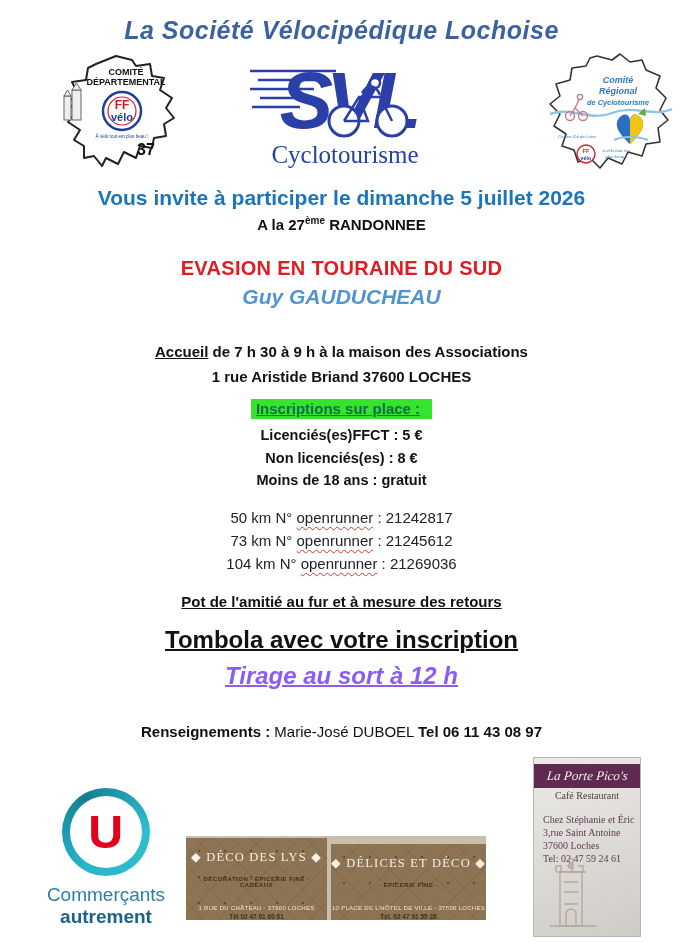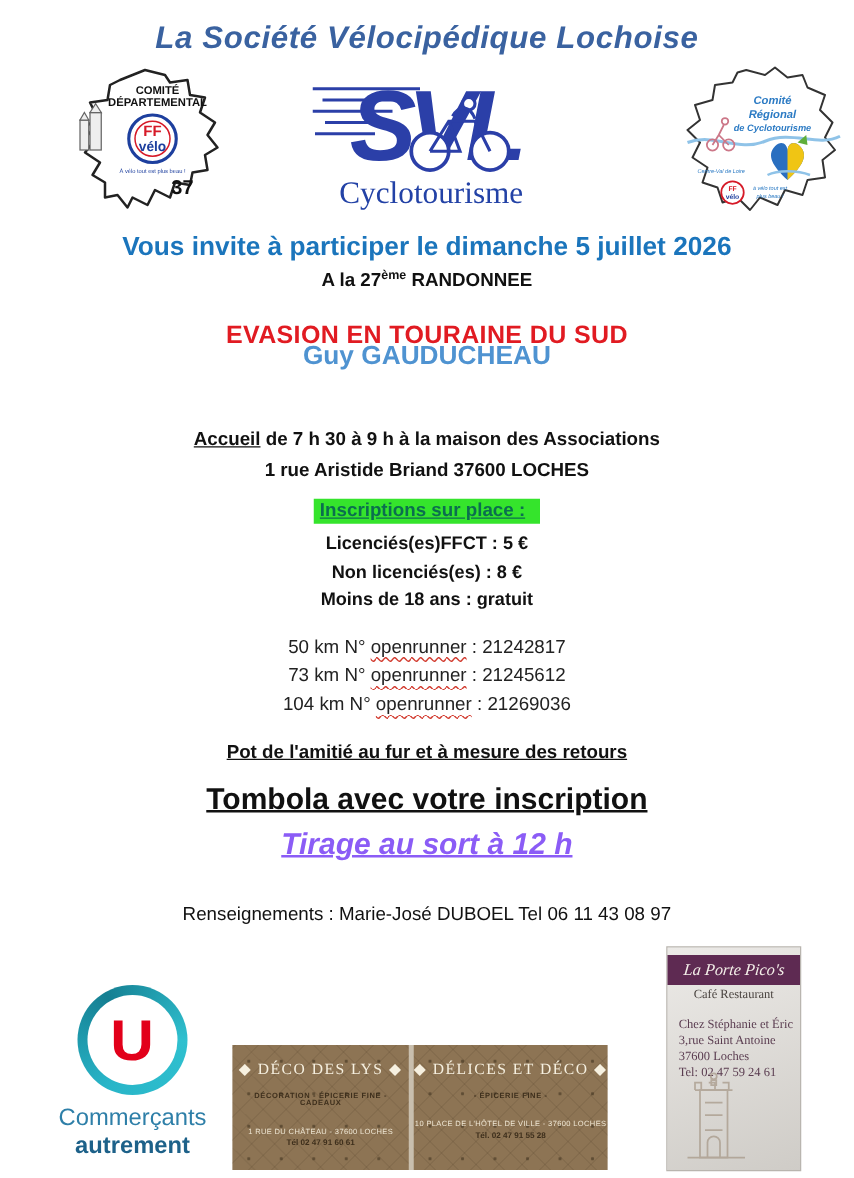--- a/index.html
+++ b/index.html
@@ -28,21 +28,21 @@
     font-family:"Liberation Serif",serif;
     font-size:25px;color:#2342a6;margin-top:0px;
   }
   .logo-reg{position:absolute;left:542px;top:50px;width:136px;height:126px;}
 
   
   .invite{top:186px;font-size:21px;font-weight:bold;color:#1b75bc;}
   .edition{top:215px;font-size:15px;font-weight:bold;color:#111;}
   .edition sup{font-size:10px;}
   .evasion{top:257px;font-size:20px;font-weight:bold;color:#e11b22;letter-spacing:.3px;}
-  .person{top:273px;font-size:21px;font-weight:bold;color:#4f93d1;}
+  .person{top:285px;font-size:21px;font-weight:bold;color:#4f93d1;font-style:italic;}
 
   
   .accueil{top:343px;font-size:15px;font-weight:bold;color:#111;}
   .accueil .u{text-decoration:underline;margin-top:30px;}
   .address{top:368px;font-size:15px;font-weight:bold;color:#111;}
   .inscriptions{top:400px;font-size:15px;}
   .inscriptions .hl{
     background:#35e42c;color:#0b6e4f;font-weight:bold;
     text-decoration:underline;padding:1px 12px 2px 5px;
   }
@@ -58,21 +58,21 @@
     text-decoration-thickness:1px;
     text-underline-offset:3px;
   }
 
   .pot{top:593px;font-size:15px;font-weight:bold;color:#111;text-decoration:underline;}
   .tombola{top:626px;font-size:24px;font-weight:bold;color:#111;}
   .tirage{top:662px;font-size:24px;font-weight:bold;color:#8b5cf6;font-style:italic;}
   .tombola span,.tirage span{text-decoration:underline;text-decoration-thickness:2px;}
 
   .contact{top:723px;font-size:15px;color:#111;}
-  .contact .b{font-weight:normal;}
+  .contact .b{font-weight:bold;}
   .fin{top:748px;font-size:15px;font-weight:bold;color:#111;}
 
   
   .superu{position:absolute;left:40px;top:788px;width:132px;text-align:center;}
   .superu .ring{
     width:88px;height:88px;border-radius:50%;
     background:conic-gradient(from 210deg,#28b5c8,#157f92,#2fc0cf,#28b5c8);
     margin:0 auto;display:flex;align-items:center;justify-content:center;
   }
   .superu .ring-in{
@@ -80,22 +80,22 @@
     display:flex;align-items:center;justify-content:center;
   }
   .superu .uletter{
     font-size:46px;font-weight:900;color:#e2001a;
     transform:scaleX(1.05);line-height:1;
   }
   .superu .l1{font-size:19px;color:#2e7fa8;margin-top:8px;}
   .superu .l2{font-size:19px;font-weight:800;color:#1d6189;margin-top:0px;}
 
   .deco{
-    position:absolute;left:186px;top:836px;width:300px;height:100px;
-    background:#c9bfae;display:flex;gap:4px;
+    position:absolute;left:186px;top:836px;width:300px;height:84px;
+    background:#c9bfae;display:flex;gap:4px;align-items:flex-end;
   }
   .deco-card{
     flex:1;position:relative;background:#8d7454;color:#f2ecdc;
     text-align:center;padding-top:11px;box-sizing:border-box;
     background-image:
       radial-gradient(rgba(40,30,15,.45) 1px, transparent 1.6px),
       repeating-linear-gradient(45deg, transparent 0 12px, rgba(60,45,25,.10) 12px 13px),
       repeating-linear-gradient(-45deg, transparent 0 12px, rgba(60,45,25,.10) 12px 13px);
     background-size:26px 26px,auto,auto;
   }

